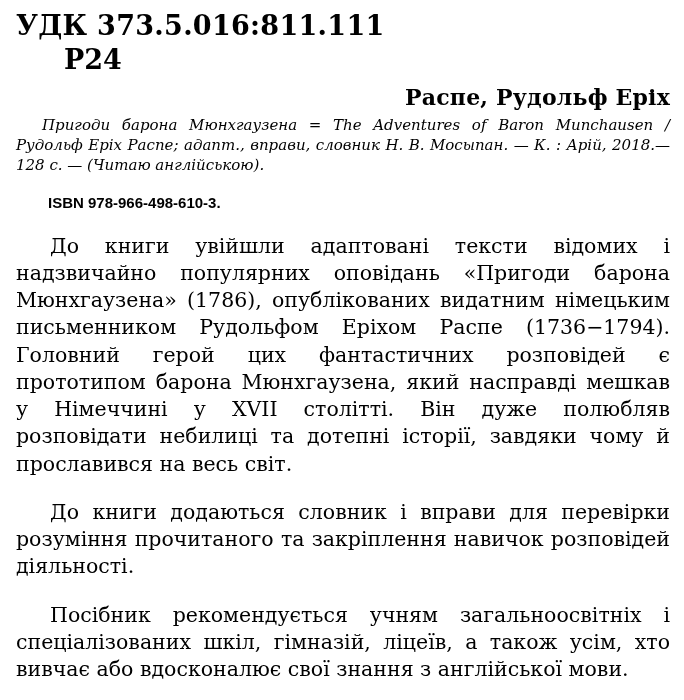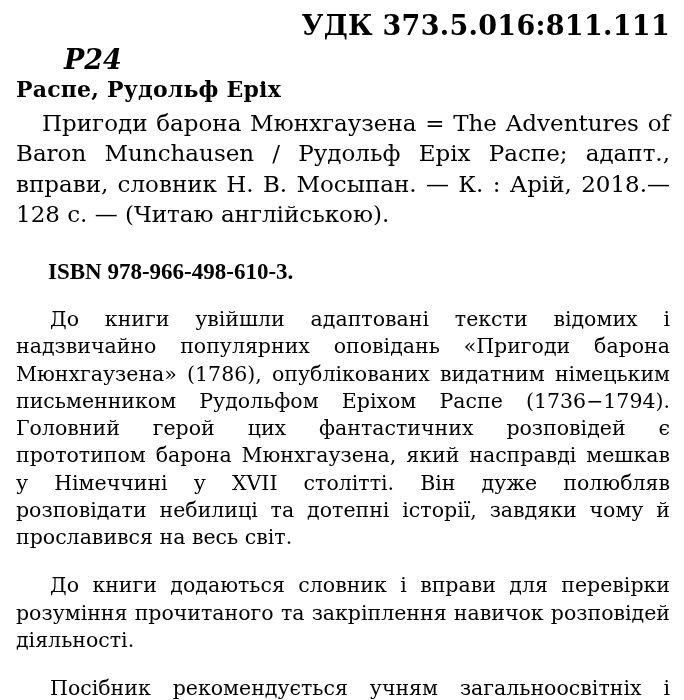--- a/index.html
+++ b/index.html
@@ -25,53 +25,54 @@
     padding: 0 14px 0 16px;
   }
   .udc {
     font-family: "DejaVu Serif", serif;
     font-weight: bold;
     font-size: 27px;
     letter-spacing: 0.3px;
     line-height: 1.18;
     margin-top: 10px;
     white-space: nowrap;
-    text-align: right;
   }
   .cutter {
     font-family: "DejaVu Serif", serif;
     font-weight: bold;
     font-size: 27px;
     line-height: 1.18;
     margin-top: 2px;
     padding-left: 48px;
-    font-style: italic;
   }
   .author {
     font-family: "DejaVu Serif", serif;
     font-weight: bold;
     font-size: 22px;
     line-height: 1.2;
+    margin-top: 8px;
     letter-spacing: 0.2px;
+    text-align: right;
   }
   .cip {
     font-family: "DejaVu Serif", serif;
-    font-size: 23px;
+    font-size: 15px;
     line-height: 1.32;
     text-align: justify;
     margin-top: 6px;
     text-indent: 26px;
     hyphens: manual;
+    font-style: italic;
   }
   .isbn {
-    font-family: Liberation Serif, serif;
+    font-family: Liberation Sans, sans-serif;
     font-weight: bold;
-    font-size: 23px;
+    font-size: 15px;
     line-height: 1.2;
-    margin-top: 28px;
+    margin-top: 18px;
     padding-left: 32px;
   }
   .para {
     font-family: "DejaVu Serif", serif;
     font-size: 20.5px;
     line-height: 1.33;
     text-align: justify;
     text-indent: 34px;
     margin-top: 21px;
     hyphens: manual;

